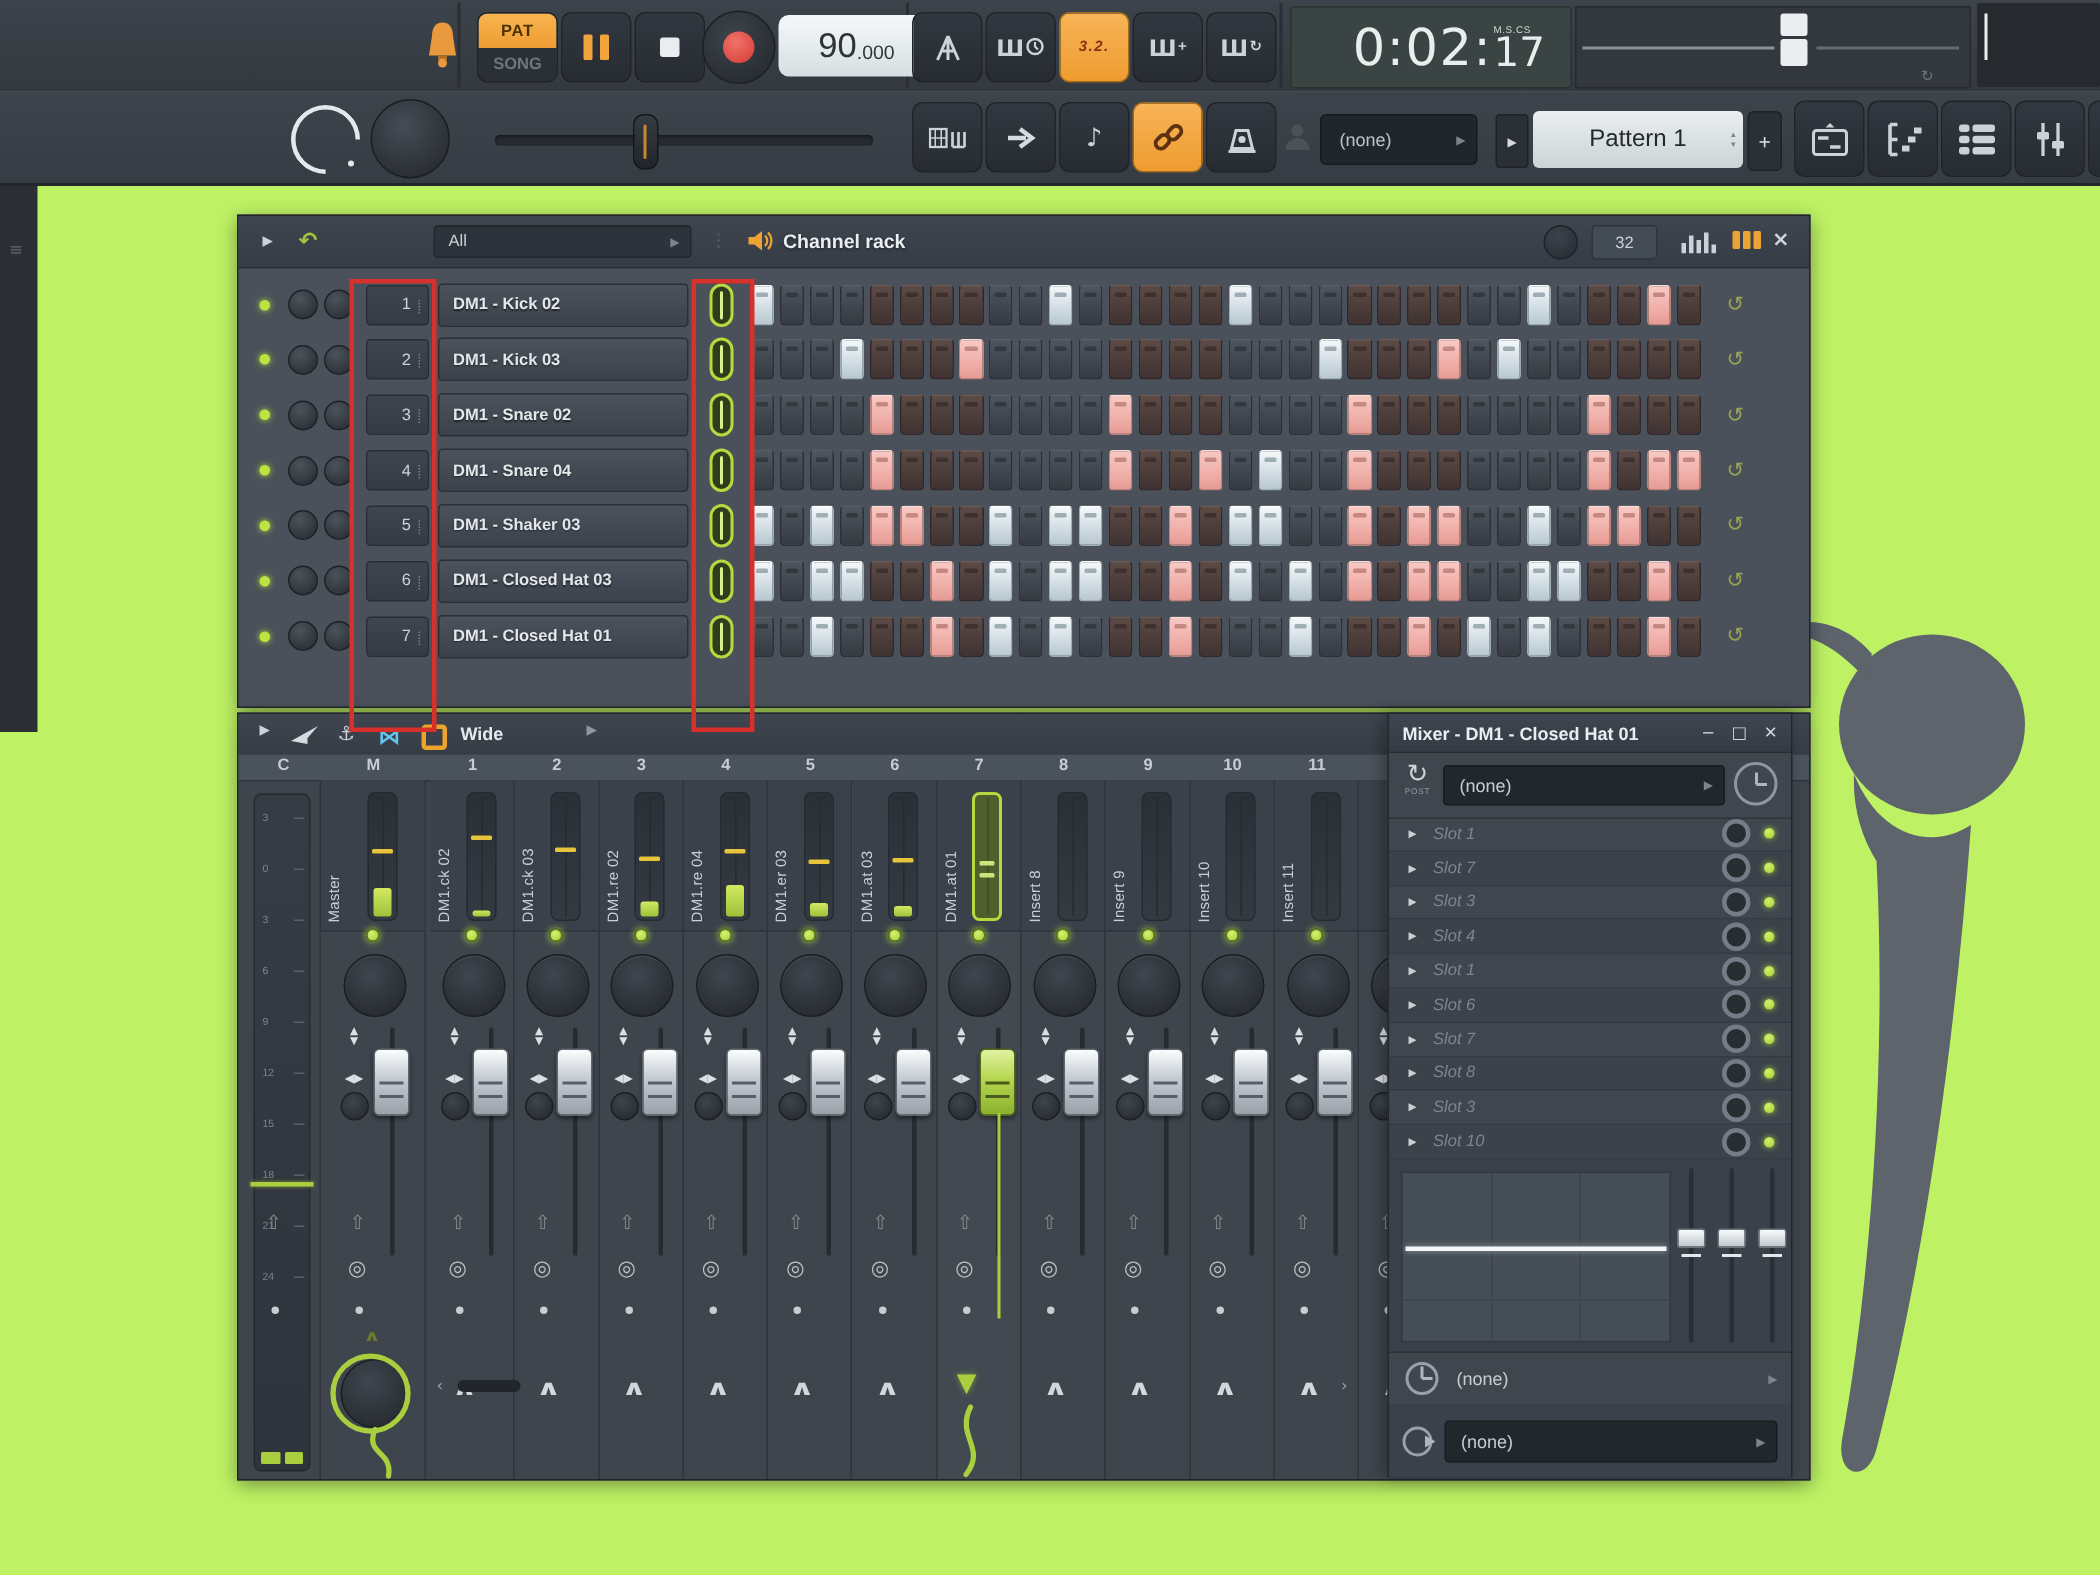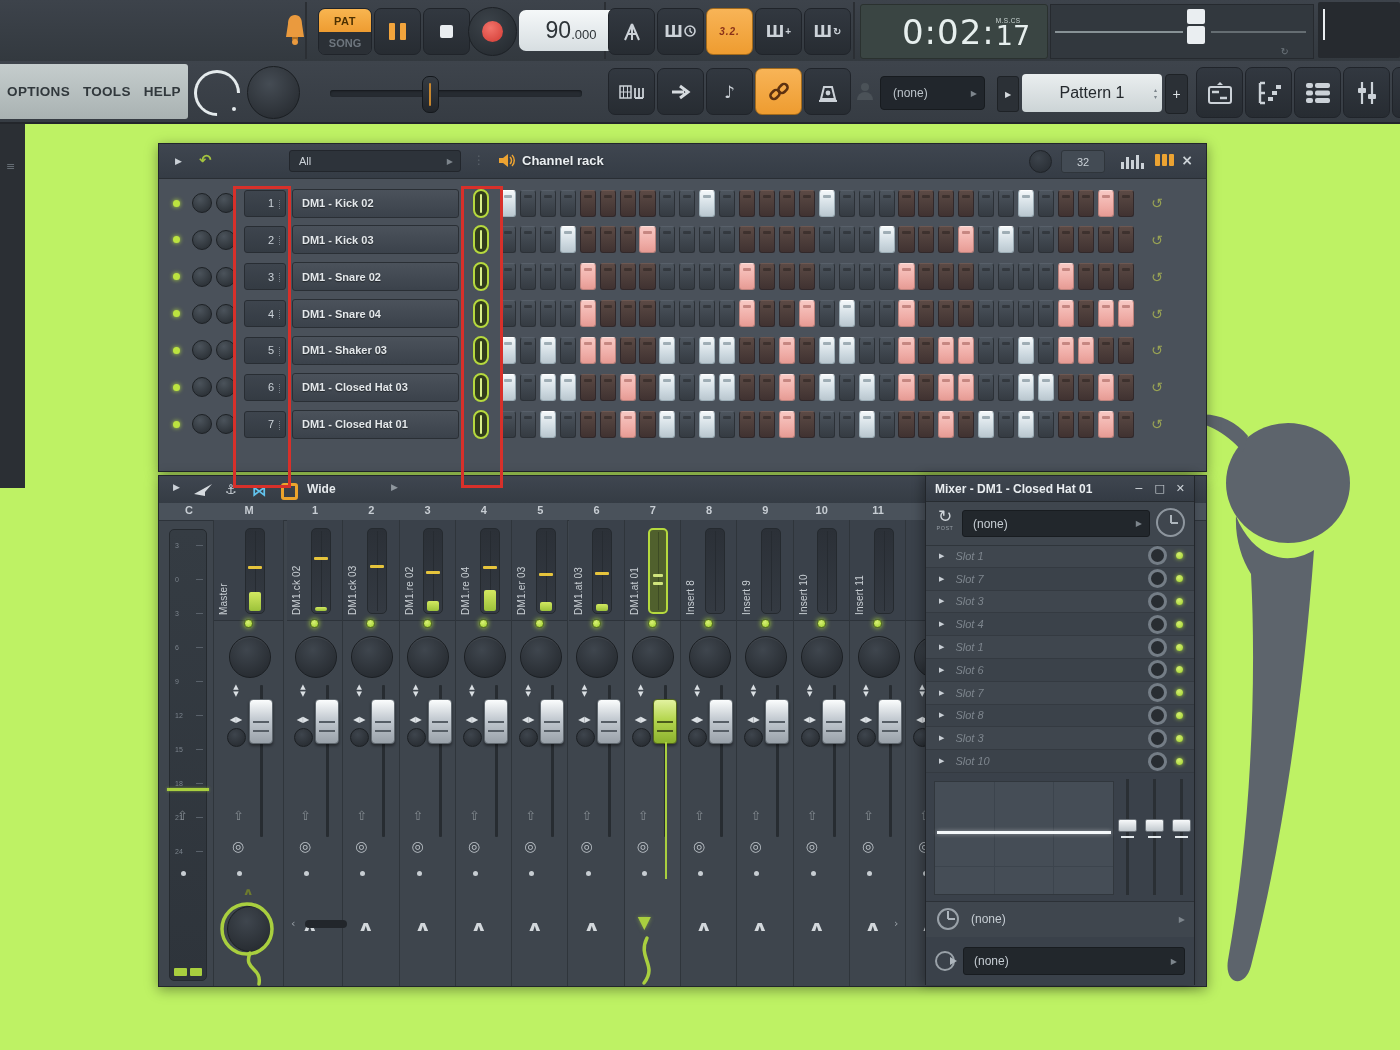--- a/index.html
+++ b/index.html
@@ -266,25 +266,20 @@
       <span class="meterblk b1"></span>
       <span class="meterblk b2"></span>
       <span class="scr-refresh ic">↻</span>
     </div>
     <div class="hintpanel">
       <span class="cursorline"></span>
     </div>
   </div>
 
   <div class="tb tb2">
-    <div class="menubox">
-      <span class="mitem">OPTIONS</span>
-      <span class="mitem">TOOLS</span>
-      <span class="mitem">HELP</span>
-    </div>
     <div class="ringknob"></div>
     <span class="ringdot"></span>
     <div class="darkknob"></div>
     <div class="hslider">
       <span class="hs-handle"></span>
     </div>
     <div class="ibtn" style="left:608px;top:7px">
       <svg width="26" height="18">
           <rect x="1" y="3" width="11" height="12" stroke="#ccd2d8" stroke-width="1.5" fill="none"></rect>
           <path d="M4.5 3 V15 M8.5 3 V15 M1 9 H12" stroke="#ccd2d8" stroke-width="1"></path>

